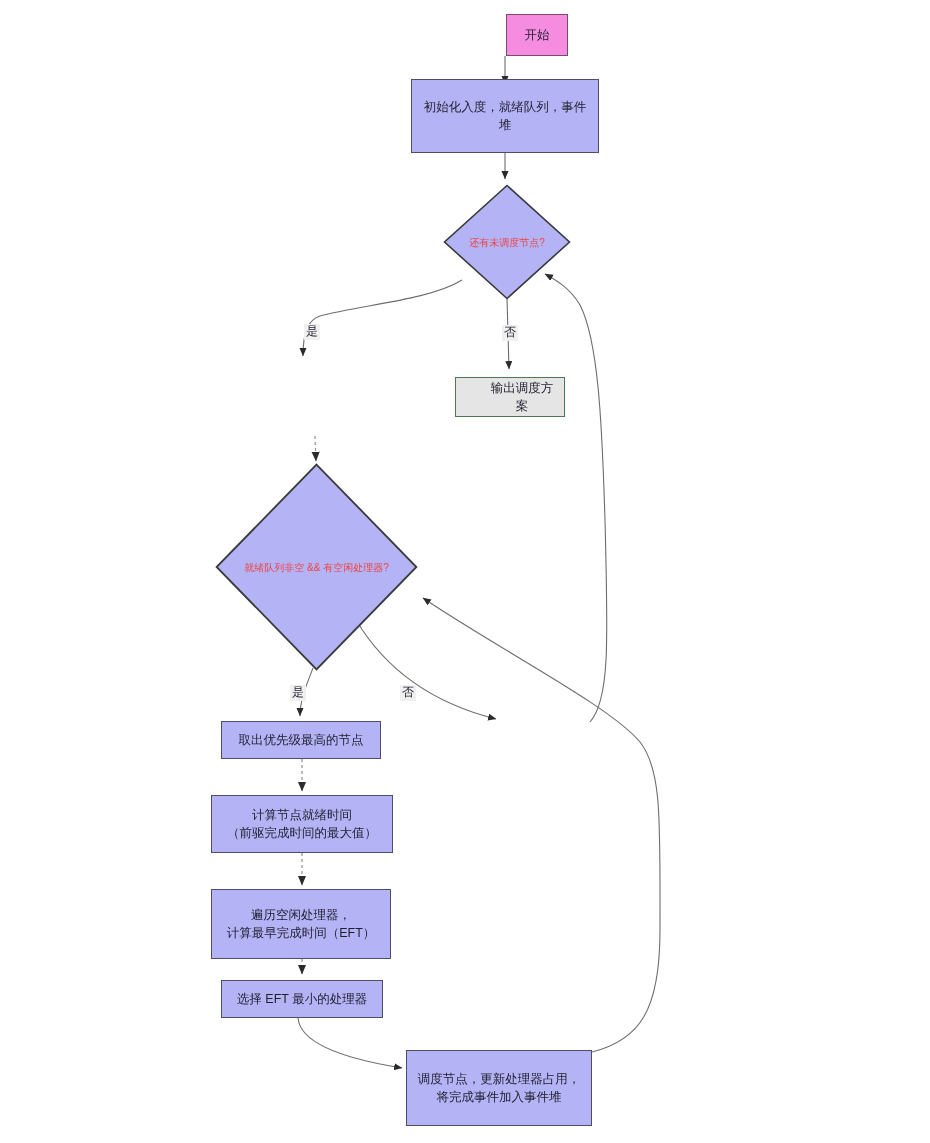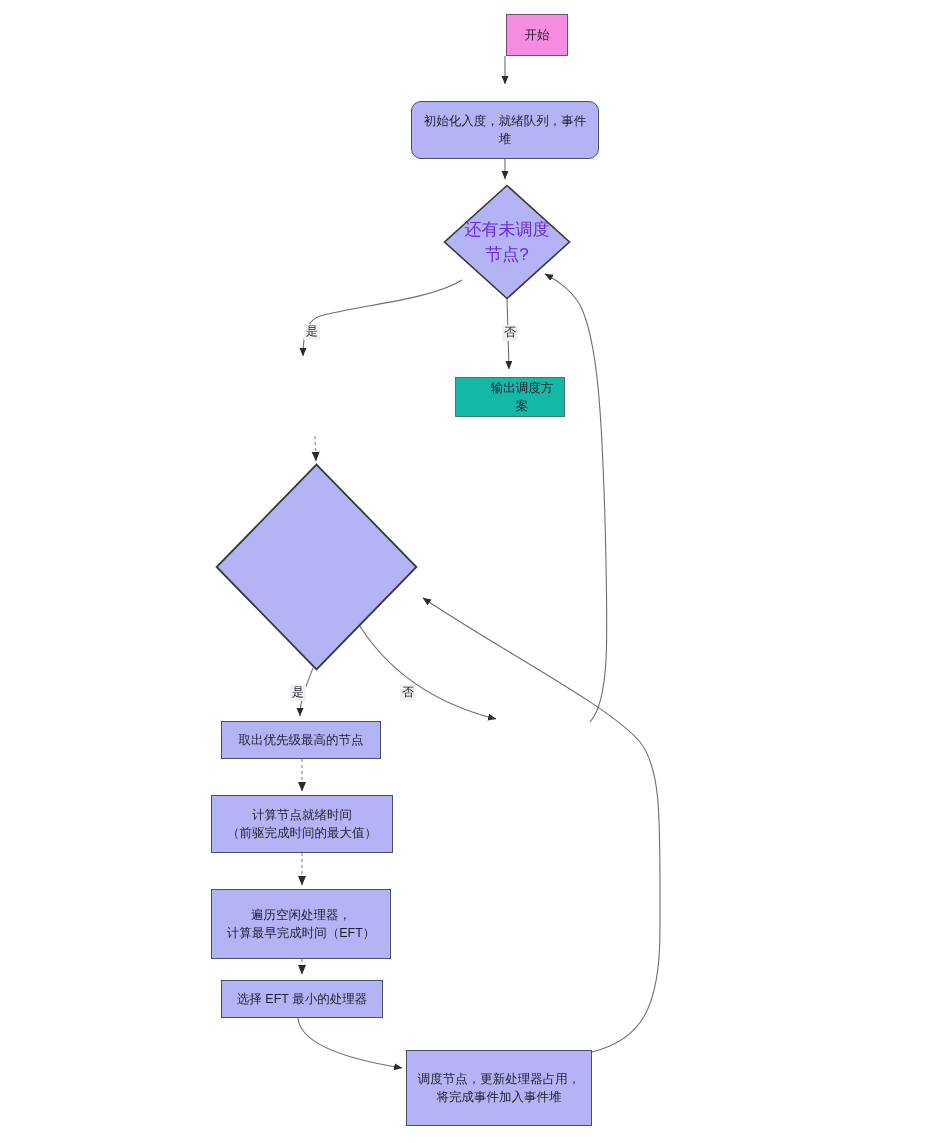--- a/index.html
+++ b/index.html
@@ -40,44 +40,44 @@
   }
   .node.process {
     background: #b3b3f5;
     border: 1.4px solid #4d4d66;
   }
   .node.start {
     background: #f58ce0;
     border: 1.4px solid #7a4a6e;
   }
   .node.terminal {
-    background: #14b8a6;
+    background: #e5e5e5;
     border: 1.4px solid #4d7a52;
     padding-left: 30px;
   }
   .diamond-wrap {
     position: absolute;
     display: flex;
     align-items: center;
     justify-content: center;
   }
   .diamond-shape {
     position: absolute;
     left: 0;
     top: 0;
     width: 100%;
     height: 100%;
   }
   .diamond-label {
     position: relative;
     z-index: 2;
     text-align: center;
-    font-size: 17px;
+    font-size: 10px;
     line-height: 1.5;
-    color: #6d28d9;
+    color: #ef4444;
     white-space: pre-line;
     max-width: 78%;
   }
   .edge-label {
     position: absolute;
     font-size: 12px;
     color: #1f1f2e;
     background: #f0f0f0;
     padding: 0 2px;
     line-height: 1.3;
@@ -119,40 +119,41 @@
 
     <path d="M592,1052 C640,1040 660,1010 660,930 C660,820 662,770 640,742 C610,706 500,650 423,598" fill="none" stroke="#6e6e6e" stroke-width="1.1" marker-end="url(#arrow)"></path>
 
     <path d="M590,722 C610,700 608,640 605,520 C602,420 598,340 580,305 C570,288 556,280 545,274" fill="none" stroke="#6e6e6e" stroke-width="1.1" marker-end="url(#arrow)"></path>
   </svg>
 
   <div class="node start" style="left:474px; top:14px; width:62px; height:42px;margin-left:32px;">
     <span>开始</span>
   </div>
 
-  <div class="node process" style="left:411px; top:101px; width:188px; height:58px;border-radius:10px;">
+  <div class="node process" style="left:411px; top:79px; width:188px; height:74px;">
     <span>初始化入度，就绪队列，事件堆</span>
   </div>
 
   <div class="diamond-wrap" style="left:443px; top:184px; width:128px; height:116px;">
     <svg class="diamond-shape" viewBox="0 0 128 116" preserveAspectRatio="none">
       <polygon points="64,1.5 126.5,58 64,114.5 1.5,58" fill="#b3b3f5" stroke="#3a3a3a" stroke-width="1.6"></polygon>
     </svg>
     <span class="diamond-label">还有未调度节点?</span>
   </div>
 
 
   <div class="node terminal" style="left:455px; top:377px; width:110px; height:40px;">
     <span>输出调度方案</span>
   </div>
 
   <div class="diamond-wrap" style="left:215px; top:463px; width:203px; height:208px;">
     <svg class="diamond-shape" viewBox="0 0 203 208" preserveAspectRatio="none">
       <polygon points="101.5,1.6 201.4,104 101.5,206.4 1.6,104" fill="#b3b3f5" stroke="#3a3a3a" stroke-width="1.8"></polygon>
     </svg>
+    <span class="diamond-label">就绪队列非空 &amp;&amp; 有空闲处理器?</span>
   </div>
 
   <div class="node process" style="left:221px; top:721px; width:160px; height:38px;">
     <span>取出优先级最高的节点</span>
   </div>
 
   <div class="node process" style="left:211px; top:795px; width:182px; height:58px;">
     <span>计算节点就绪时间
 （前驱完成时间的最大值）</span>
   </div>

